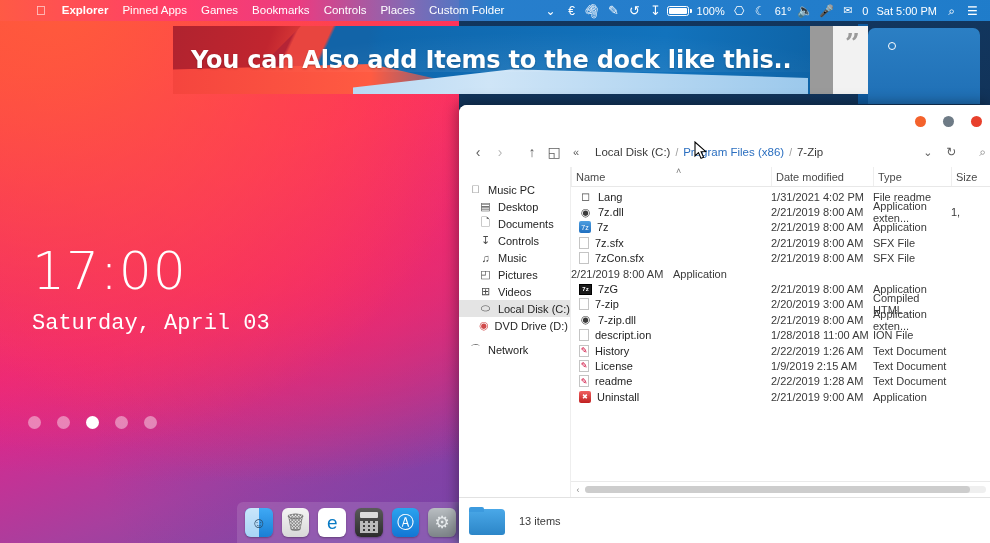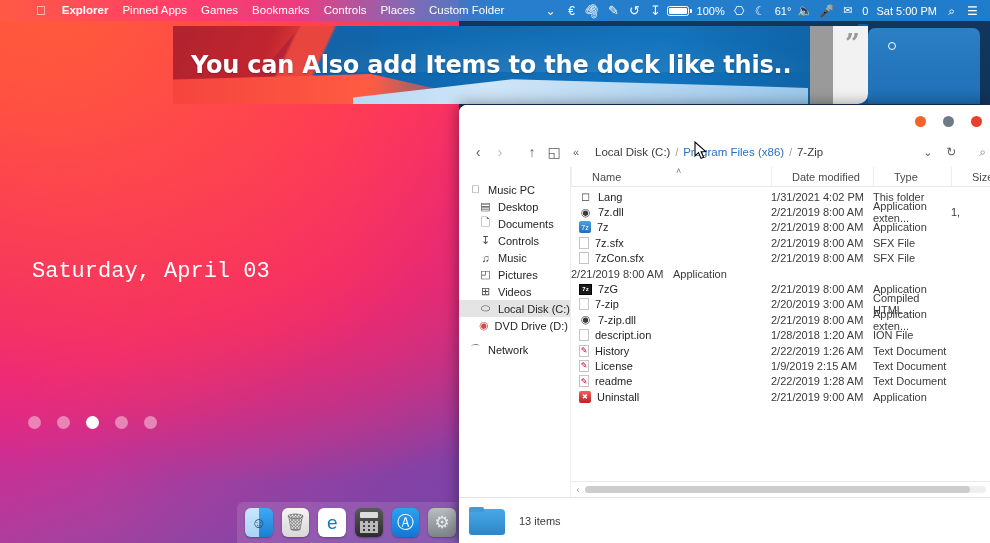--- a/index.html
+++ b/index.html
@@ -54,21 +54,21 @@
     position: relative; display: inline-block;
   }
   .batt-body::after {
     content: ""; position: absolute; left: 1px; top: 1px; bottom: 1px; right: 1px;
     background: #fff; border-radius: 1px;
   }
   .batt-tip { width: 1.5px; height: 4px; background: #fff; border-radius: 0 1px 1px 0;}
 
   
   #banner {
-    position: absolute; left: 173px; top: 26px; width: 695px; height: 78px;
+    position: absolute; left: 173px; top: 26px; width: 695px; height: 68px;
     z-index: 20; overflow: hidden;
     background:
       linear-gradient(115deg, #b52436 0%, #b52436 17%, #e8453f 17.5%, #e8453f 22%, #1264a8 22.5%, #1264a8 100%);
   }
   #banner .band-blue {
     position: absolute; inset: 0;
     background: linear-gradient(100deg, rgba(0,0,0,0) 28%, #0f67ad 30%, #1273bd 70%, #0d5e9e 100%);
   }
   #banner .band-red {
     position: absolute; left: 0; top: 0; width: 200px; height: 100%;
@@ -223,21 +223,21 @@
   .nav-item.sel { background: #e4e4e4; }
   .nav-ico { width: 13px; display: inline-flex; justify-content: center; font-size: 11px; color: #4a4a4a; }
   .nav-gap { height: 7px; }
 
   
   #exp-main { flex: 1 1 auto; display: flex; flex-direction: column; min-width: 0; background: #fff;}
   #col-headers {
     display: flex; height: 20px; align-items: center; font-size: 11px; color: #4a4a4a;
     border-bottom: 1px solid #e8e8e8; position: relative; flex: 0 0 auto;
   }
-  .ch { padding-left: 20px; border-left: 1px solid #eee; height: 100%; display: flex; align-items: center; text-align: center;}
+  .ch { padding-left: 4px; border-left: 1px solid #eee; height: 100%; display: flex; align-items: center; text-align: center;}
   .ch:first-child { border-left: none; }
   .ch-name { width: 200px; flex: 0 0 200px; }
   .ch-date { width: 102px; flex: 0 0 102px; }
   .ch-type { width: 78px; flex: 0 0 78px; }
   .ch-size { flex: 1 1 auto; }
   .sort-caret {
     position: absolute; left: 105px; top: -1px; font-size: 9px; color: #7a7a7a;
   }
   #file-rows { flex: 1 1 auto; overflow: hidden; padding-top: 2px; }
   .frow { display: flex; height: 15.4px; align-items: center; font-size: 11px; color: #242424;}
@@ -338,20 +338,21 @@
   <div class="band-lblue"></div>
   <div class="wave"></div>
   <div id="banner-text">You can Also add Items to the dock like this..</div>
   <div id="banner-quote-card">
     <div class="strip"></div>
     <div class="qmark">”</div>
   </div>
 </div>
 
 <div id="clock">
+  <div id="clock-time">17:00</div>
   <div id="clock-date">Saturday, April 03</div>
 </div>
 
 <div id="page-dots">
   <span class="dot"></span>
   <span class="dot"></span>
   <span class="dot active"></span>
   <span class="dot"></span>
   <span class="dot"></span>
 </div>
@@ -462,21 +463,21 @@
         <span class="ch ch-size">Size</span>
       </div>
 
       <div id="file-rows">
         <div class="frow">
           <span class="f-name">
               <span class="f-ico ico-folder">◻</span>
               <span>Lang</span>
             </span>
           <span class="f-date">1/31/2021 4:02 PM</span>
-          <span class="f-type">This folder</span>
+          <span class="f-type">File readme</span>
           <span class="f-size"></span>
         </div>
         <div class="frow">
           <span class="f-name">
               <span class="f-ico ico-dll">◉</span>
               <span>7z.dll</span>
             </span>
           <span class="f-date">2/21/2019 8:00 AM</span>
           <span class="f-type">Application exten...</span>
           <span class="f-size">1,</span>
@@ -538,21 +539,21 @@
             </span>
           <span class="f-date">2/21/2019 8:00 AM</span>
           <span class="f-type">Application exten...</span>
           <span class="f-size"></span>
         </div>
         <div class="frow">
           <span class="f-name">
               <span class="f-ico ico-doc"></span>
               <span>descript.ion</span>
             </span>
-          <span class="f-date">1/28/2018 1:20 AM</span>
+          <span class="f-date">1/28/2018 11:00 AM</span>
           <span class="f-type">ION File</span>
           <span class="f-size"></span>
         </div>
         <div class="frow">
           <span class="f-name">
               <span class="f-ico ico-txt">✎</span>
               <span>History</span>
             </span>
           <span class="f-date">2/22/2019 1:26 AM</span>
           <span class="f-type">Text Document</span>

